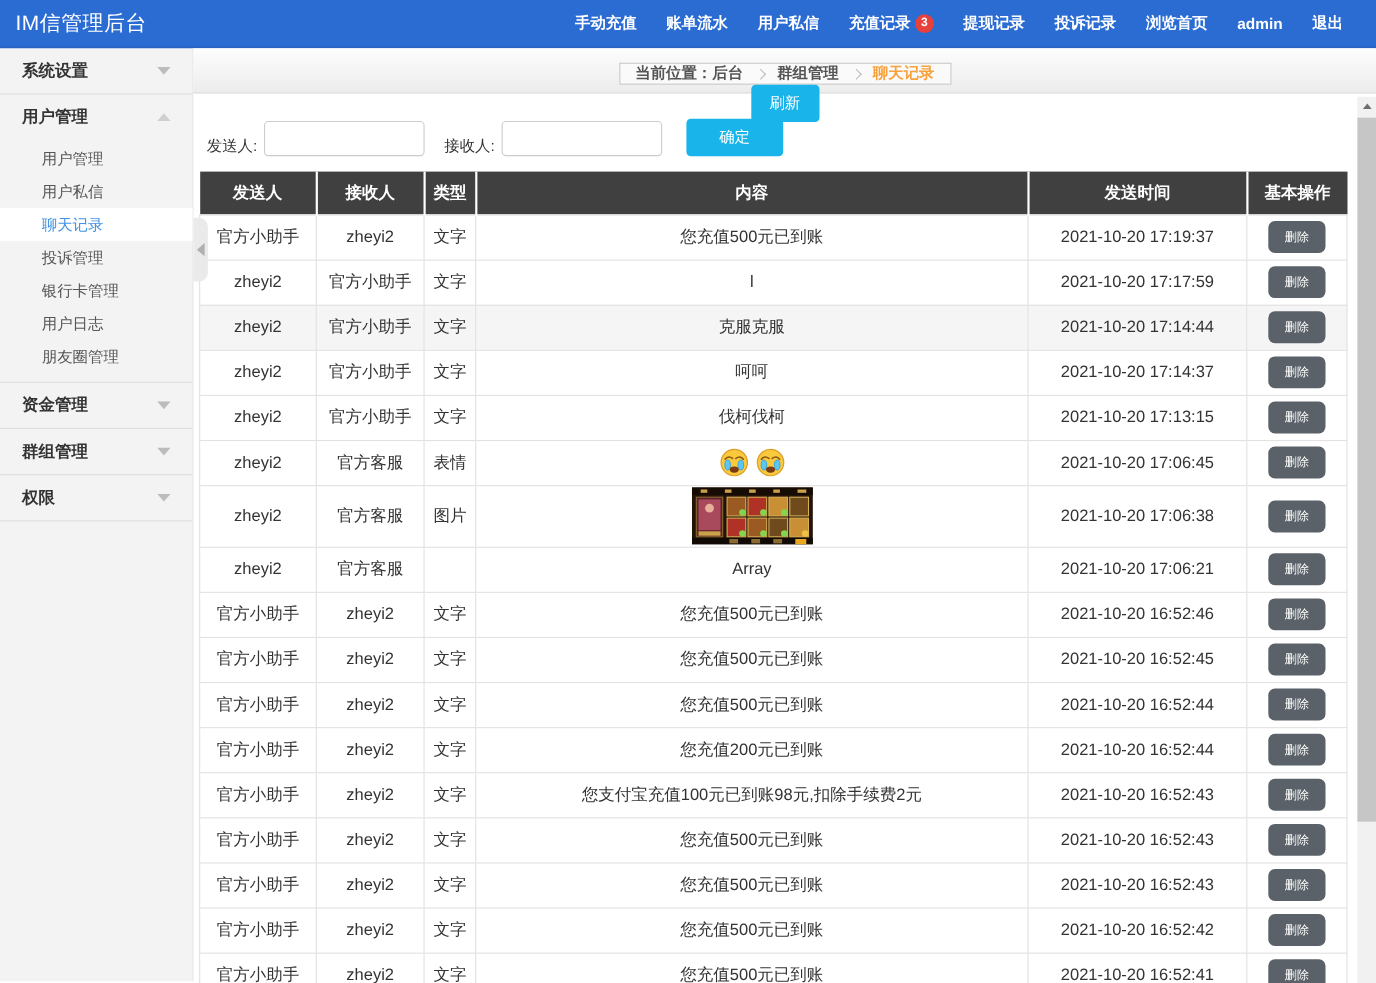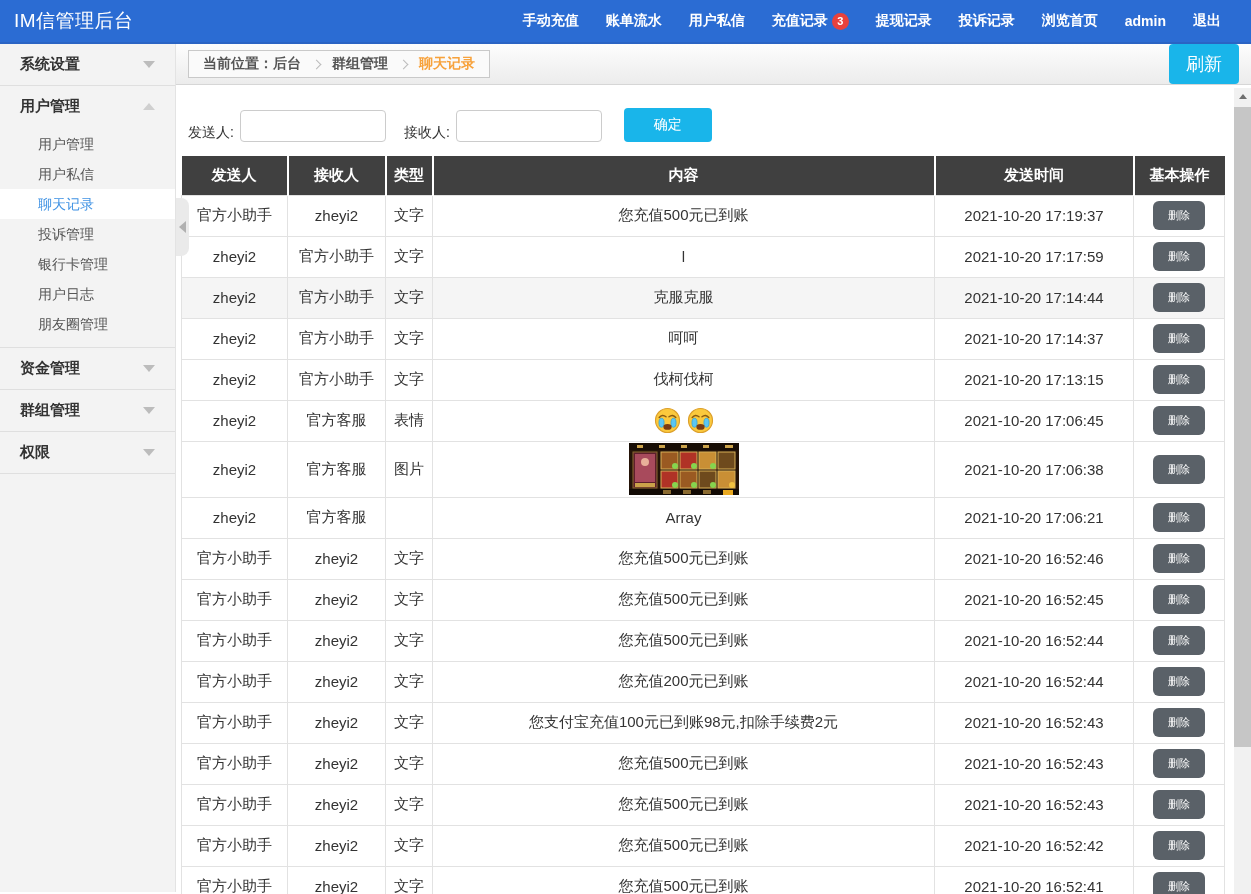--- a/index.html
+++ b/index.html
@@ -33,29 +33,29 @@
   .collapse-handle { position:absolute; left:176px; top:154px; width:13px; height:58px;
     background:#eaeaea; border-radius:0 8px 8px 0; display:flex; align-items:center;
     justify-content:center; cursor:pointer; z-index:5; }
   .tri-left { width:0; height:0; border-top:6px solid transparent; border-bottom:6px solid transparent;
     border-right:7px solid #b0b0b0; }
 
   
   .main { flex:1; background:#fff; position:relative; }
   .crumbbar { height:41px; background:linear-gradient(#fdfdfd,#ececec);
     border-bottom:1px solid #d6d6d6; display:flex; align-items:center;
-    justify-content:space-between; padding:13px 12px; }
+    justify-content:space-between; padding:13px 12px;flex-direction:column; }
   .crumbbox { display:inline-flex; align-items:center; height:28px; border:1px solid #c9c9c9;
     background:#fafafa; padding:0 14px; font-size:14px; font-weight:bold; color:#555; }
   .chev { width:7px; height:7px; border-top:1px solid #bbb; border-right:1px solid #bbb;
     transform:rotate(45deg); margin:0 12px; }
   .crumb-item { cursor:pointer; }
   .crumb-item.active { color:#f7a23c; cursor:default; }
   .btn-refresh { background:#19b5ea; color:#fff; border:none; border-radius:4px;
-    font-size:18px; padding:8px 17px; cursor:pointer; font-family:inherit; }
+    font-size:14px; padding:8px 17px; cursor:pointer; font-family:inherit; }
 
   .filterbar { display:flex; align-items:flex-end; padding:23px 0 0 12px; font-size:14px; color:#333; }
   .txt { width:146px; height:32px; border:1px solid #ccc; border-radius:4px; margin-left:6px;
     padding:0 8px; font-size:14px; font-family:inherit; }
   .lbl2 { margin-left:18px; }
   .btn-confirm { margin-left:22px; background:#19b5ea; color:#fff; border:none; border-radius:4px;
     font-size:14px; padding:8px 30px; cursor:pointer; font-family:inherit; }
 
   
   .grid { border-collapse:collapse; table-layout:fixed; margin:14px 10px 0 5px; width:1043px;

